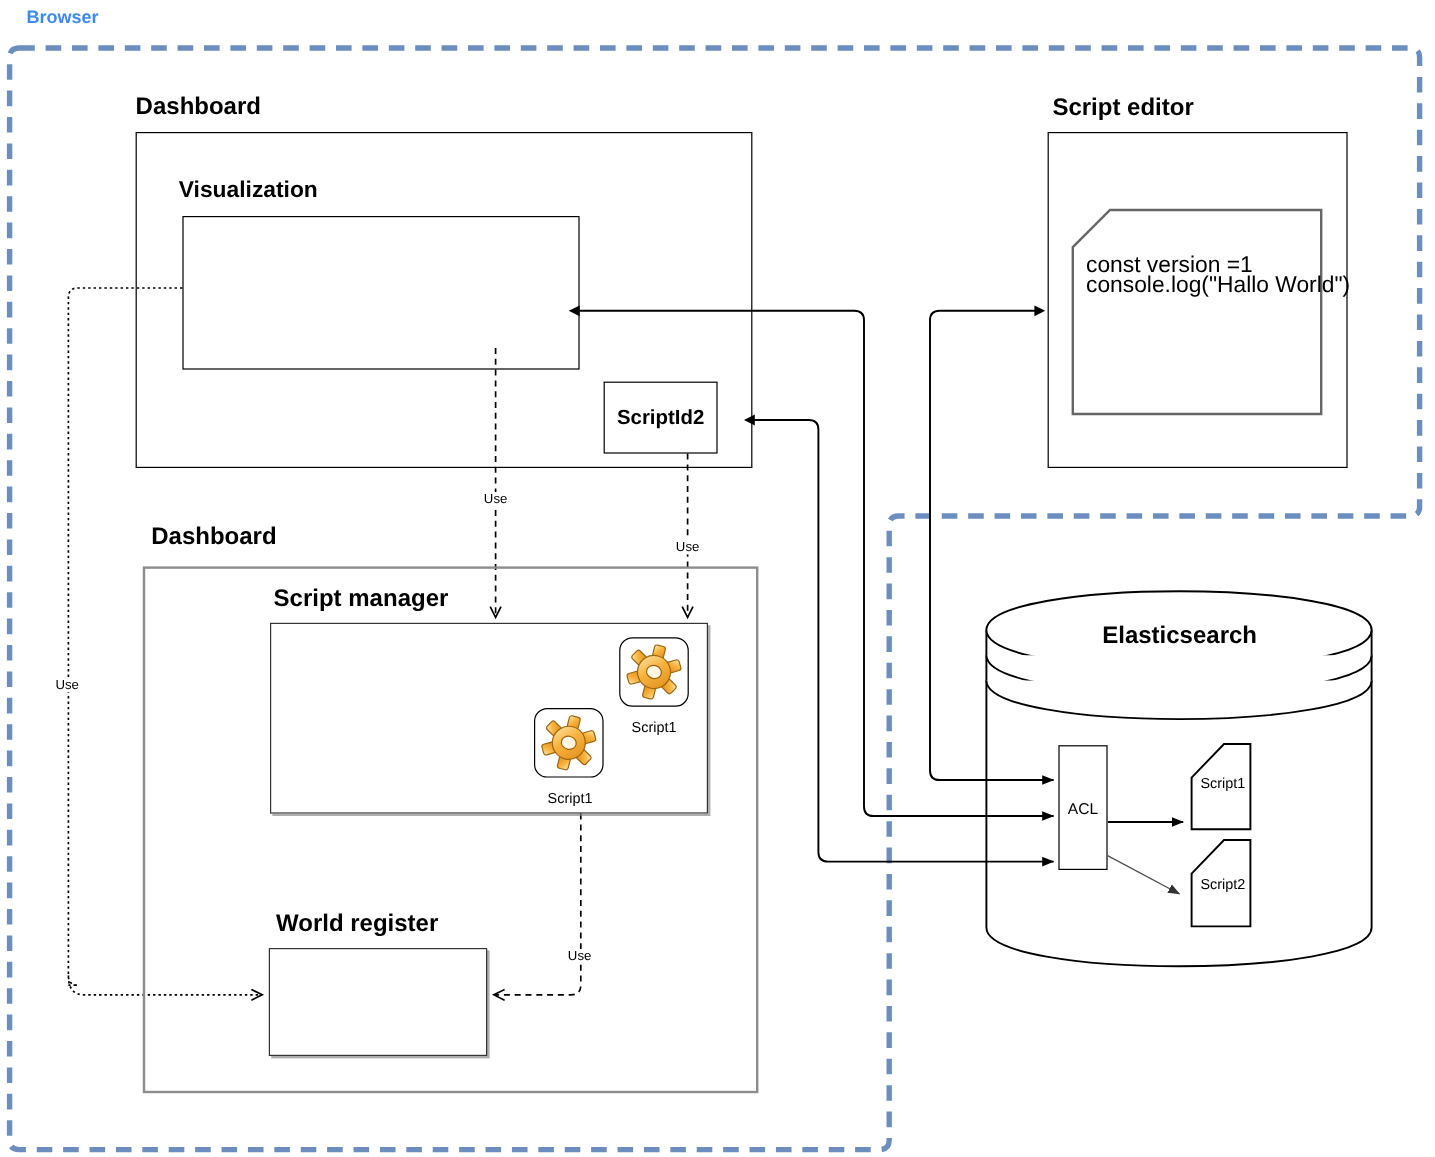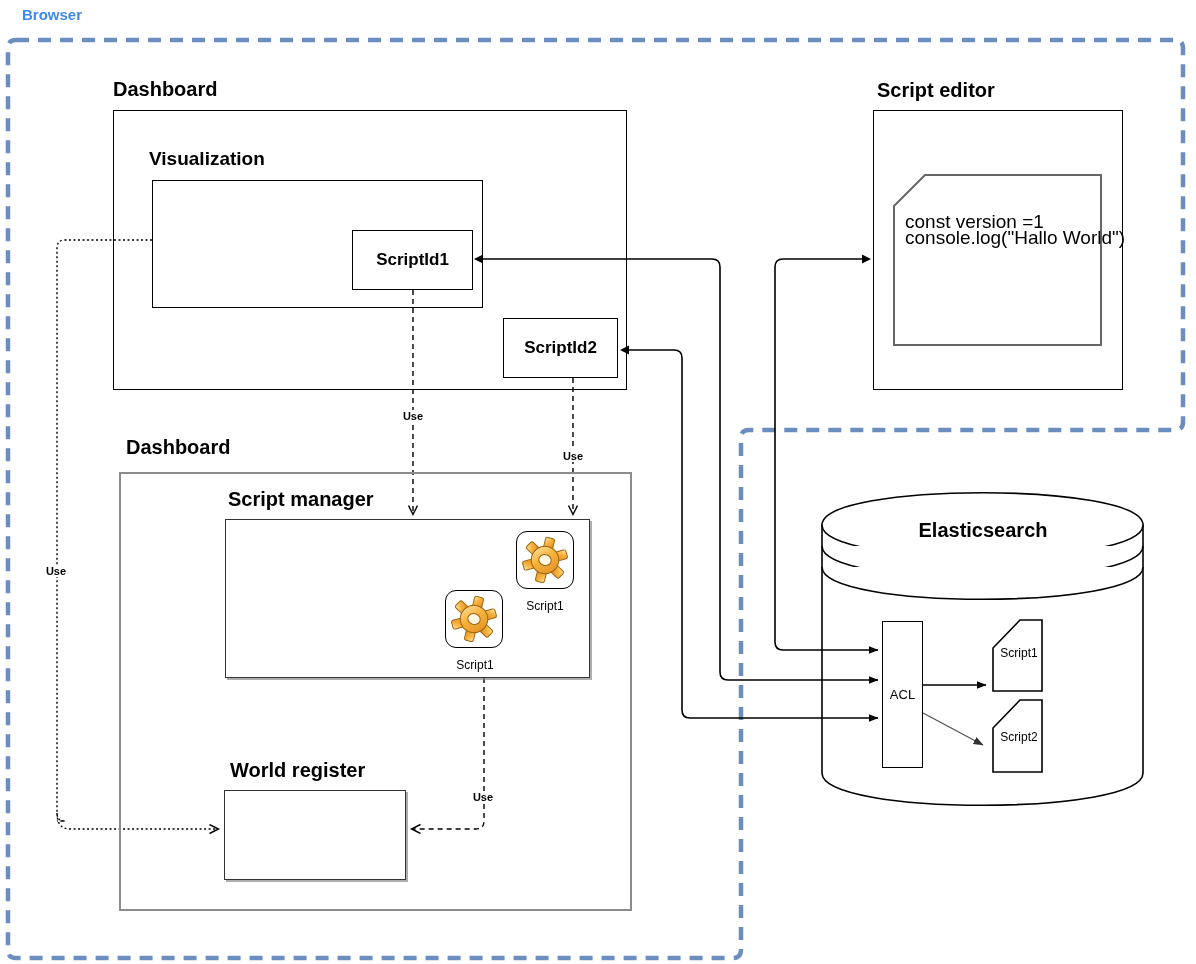--- a/index.html
+++ b/index.html
@@ -14,21 +14,21 @@
   #wires{position:absolute;left:0;top:0;width:1196px;height:964px;z-index:1;}
   .abs{position:absolute;box-sizing:border-box;}
   .title{font-weight:bold;white-space:nowrap;z-index:3;}
   .t20{font-size:20px;}
   .t19{font-size:19px;}
   .box{border:1.6px solid #000;background:transparent;z-index:2;}
   .graybox{border:2px solid var(--container-border);background:transparent;z-index:2;}
   .shadowbox{border:1.6px solid #333;box-shadow:2px 2px 0 rgba(130,130,130,0.65);background:transparent;z-index:2;}
   .nodelabel{display:flex;align-items:center;justify-content:center;font-weight:bold;font-size:17px;z-index:3;}
   .browser-title{color:var(--browser-label);font-weight:bold;font-size:15px;z-index:3;}
-  .uselabel{font-size:11px;background:#fff;padding:0 3px;z-index:4;transform:translate(-50%,-50%);color:#000;white-space:nowrap;font-weight:bold;}
+  .uselabel{font-size:11px;background:#fff;padding:0 3px;z-index:4;transform:translate(-50%,-50%);color:#000;white-space:nowrap;}
   .code{font-size:19px;line-height:16px;z-index:3;white-space:nowrap;}
   .smalllabel{font-size:12px;z-index:3;white-space:nowrap;transform:translateX(-50%);}
   .acl{display:flex;align-items:center;justify-content:center;font-size:13px;border:1.6px solid #000;background:#fff;z-index:3;}
   .gearbox{border:1.6px solid #000;border-radius:11px;background:#fff;z-index:3;display:flex;align-items:center;justify-content:center;}
   .gearbox svg{width:50px;height:50px;transform:rotate(14deg);}
   .wire{stroke:#000;stroke-width:1.6;fill:none;}
   .wire-thin{stroke:#4d4d4d;stroke-width:1.1;fill:none;}
   .wire-dashed{stroke:#000;stroke-width:1.4;fill:none;stroke-dasharray:5 4;}
   .wire-dotted{stroke:#000;stroke-width:1.4;fill:none;stroke-dasharray:2 2.5;}
   .browser-edge{stroke:var(--browser-border);stroke-width:4.5;fill:none;stroke-dasharray:13 9;}
@@ -91,22 +91,21 @@
   </svg>
 
   <div class="abs browser-title" style="left:22px;top:6px;">Browser</div>
 
   <div class="abs title t20" style="left:113px;top:78px;">Dashboard</div>
   <div class="abs box" style="left:113px;top:110px;width:514px;height:280px;"></div>
 
   <div class="abs title t19" style="left:149px;top:148px;">Visualization</div>
   <div class="abs box" style="left:152px;top:180px;width:331px;height:128px;"></div>
 
-  <div class="abs box nodelabel" style="left:352px;top:230px;width:121px;height:60px;">ScriptId1</div>
-  <div class="abs box nodelabel" style="left:503px;top:318px;width:115px;height:60px;">ScriptId2</div>
+  <div class="abs box nodelabel" style="left:503px;top:318px;width:95px;height:60px;">ScriptId2</div>
 
   <div class="abs title t20" style="left:877px;top:79px;">Script editor</div>
   <div class="abs box" style="left:873px;top:110px;width:250px;height:280px;"></div>
   <div class="abs code" style="left:905px;top:214px;">
     <div>const version =1</div>
     <div>console.log("Hallo World")</div>
   </div>
 
   <div class="abs title t20" style="left:126px;top:436px;">Dashboard</div>
   <div class="abs graybox" style="left:119px;top:472px;width:513px;height:439px;"></div>
@@ -157,21 +156,21 @@
       </g>
       <ellipse cx="30" cy="30" rx="7.5" ry="6.5" fill="#fff7e2" stroke="#9c6510" stroke-width="1.2"></ellipse>
     </svg>
   </div>
   <div class="abs smalllabel" style="left:475px;top:658px;">Script1</div>
 
   <div class="abs title t20" style="left:230px;top:759px;">World register</div>
   <div class="abs shadowbox" style="left:224px;top:790px;width:182px;height:90px;"></div>
 
   <div class="abs title t20" style="left:983px;top:519px;transform:translateX(-50%);">Elasticsearch</div>
-  <div class="abs acl" style="left:882px;top:621px;width:41px;height:147px;">ACL</div>
+  <div class="abs acl" style="left:882px;top:621px;width:41px;height:104px;">ACL</div>
   <div class="abs smalllabel" style="left:1019px;top:646px;">Script1</div>
   <div class="abs smalllabel" style="left:1019px;top:730px;">Script2</div>
 
   <div class="abs uselabel" style="left:413px;top:416px;">Use</div>
   <div class="abs uselabel" style="left:573px;top:456px;">Use</div>
   <div class="abs uselabel" style="left:483px;top:797px;">Use</div>
   <div class="abs uselabel" style="left:56px;top:571px;">Use</div>
 
 </div>
 

